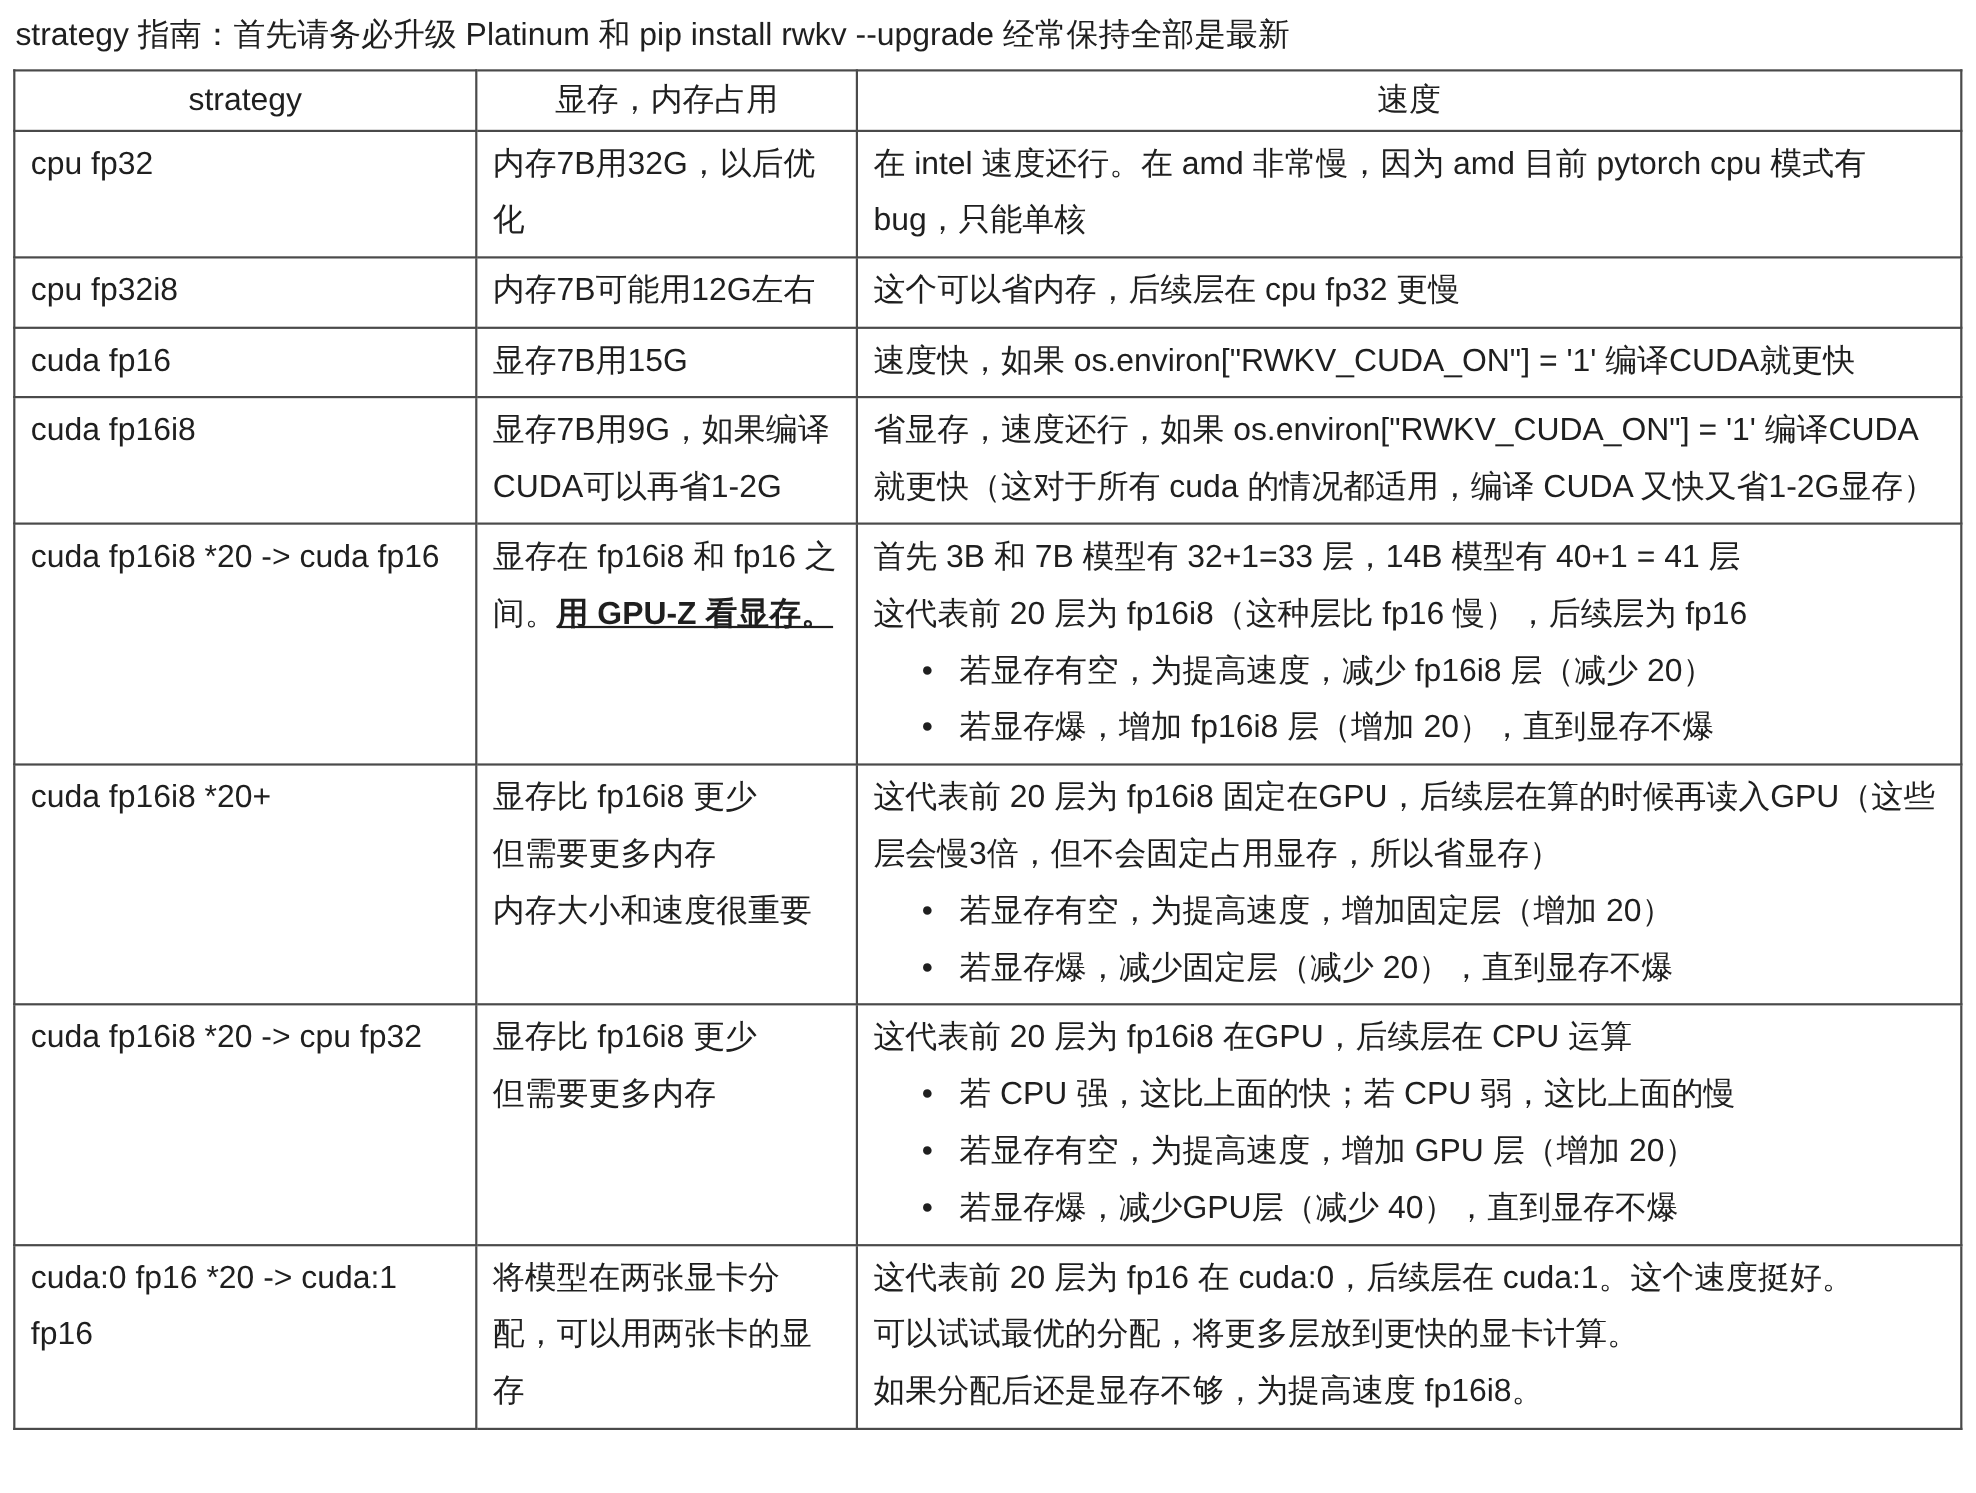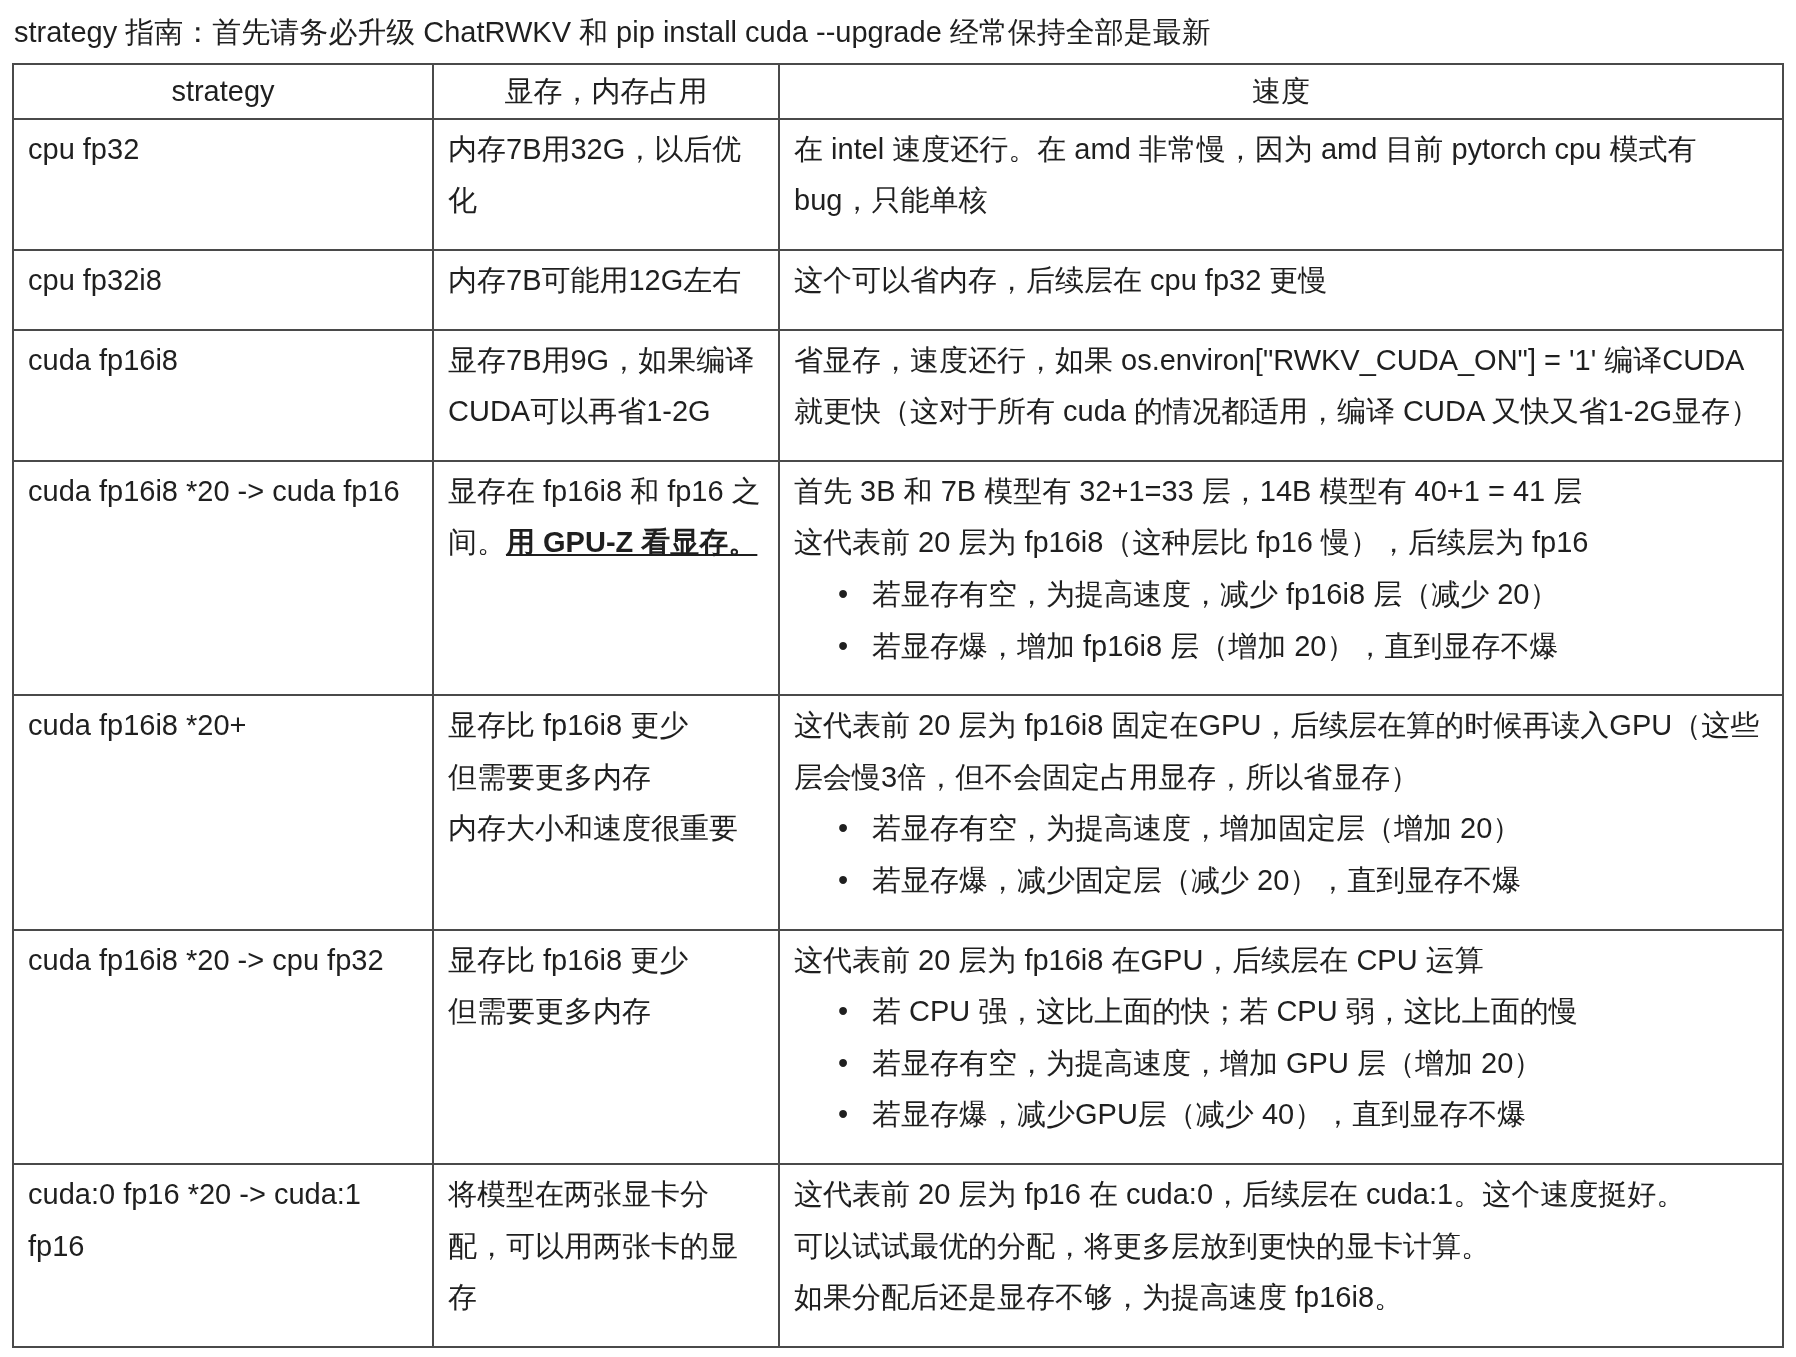--- a/index.html
+++ b/index.html
@@ -34,21 +34,21 @@
     font-weight: 400;
     vertical-align: top;
     text-align: left;
   }
   th {
     text-align: center;
     padding: 7px 6px;
     line-height: 1.35;
   }
   td {
-    padding: 4px 14px 22px 14px;
+    padding: 4px 14px 6px 14px;
     line-height: 1.78;
   }
   .pline { margin: 0; }
   .mline { margin: 0; }
   .em {
     font-weight: 700;
     text-decoration: underline;
   }
   .speed-li {
     display: flex;
@@ -57,21 +57,21 @@
   .bdot {
     flex: none;
     width: 34px;
   }
   .li-text { flex: 1 1 auto; }
 </style>
 </head>
 <body>
 
 <div class="page">
-  <div class="title">strategy 指南：首先请务必升级 ChatRWKV 和 pip install cuda --upgrade 经常保持全部是最新</div>
+  <div class="title">strategy 指南：首先请务必升级 Platinum 和 pip install rwkv --upgrade 经常保持全部是最新</div>
 
   <table class="strategy-table">
     <colgroup>
       <col class="c1">
         <col class="c2">
         <col class="c3">
     </colgroup>
     <thead>
       <tr>
         <th>strategy</th>
@@ -89,20 +89,29 @@
             <div class="pline">在 intel 速度还行。在 amd 非常慢，因为 amd 目前 pytorch cpu 模式有 bug，只能单核</div>
           </td>
         </tr>
         <tr>
           <td>cpu fp32i8</td>
           <td>
             <div class="mline"><span>内存7B可能用12G左右</span></div>
           </td>
           <td>
             <div class="pline">这个可以省内存，后续层在 cpu fp32 更慢</div>
+          </td>
+        </tr>
+        <tr>
+          <td>cuda fp16</td>
+          <td>
+            <div class="mline"><span>显存7B用15G</span></div>
+          </td>
+          <td>
+            <div class="pline">速度快，如果 os.environ["RWKV_CUDA_ON"] = '1' 编译CUDA就更快</div>
           </td>
         </tr>
         <tr>
           <td>cuda fp16i8</td>
           <td>
             <div class="mline"><span>显存7B用9G，如果编译CUDA可以再省1-2G</span></div>
           </td>
           <td>
             <div class="pline">省显存，速度还行，如果 os.environ["RWKV_CUDA_ON"] = '1' 编译CUDA就更快（这对于所有 cuda 的情况都适用，编译 CUDA 又快又省1-2G显存）</div>
           </td>

